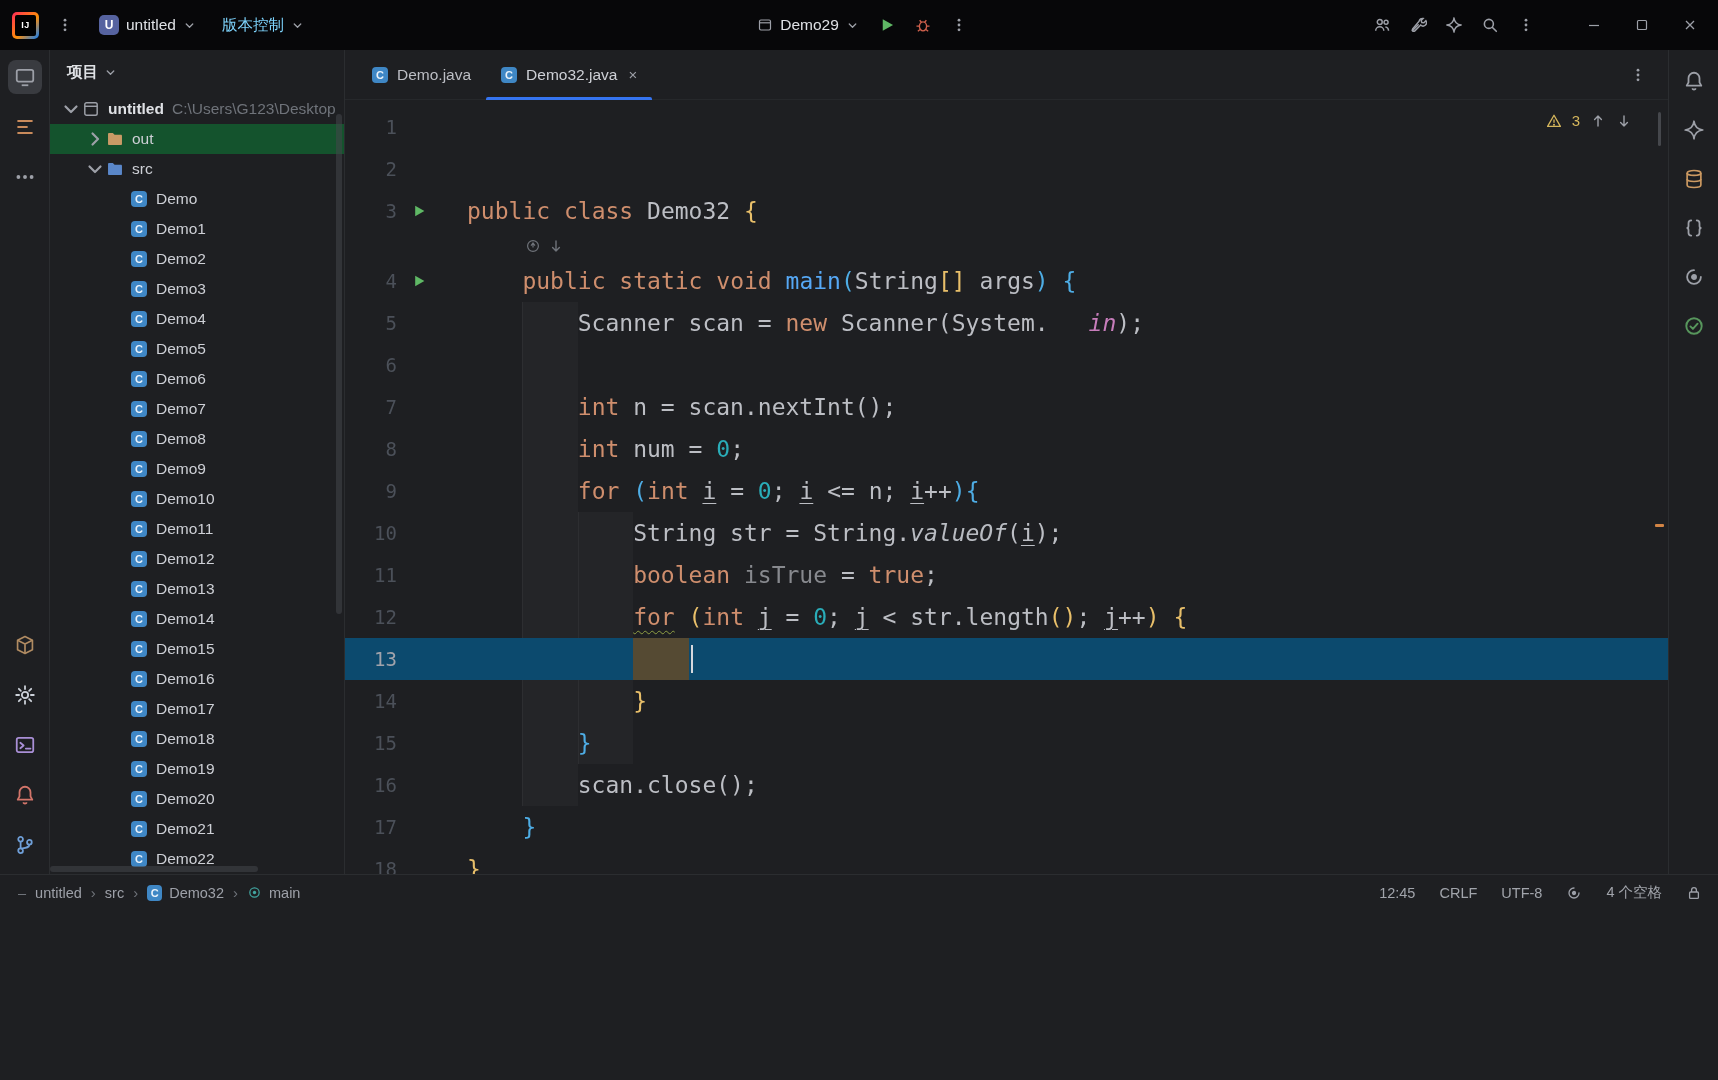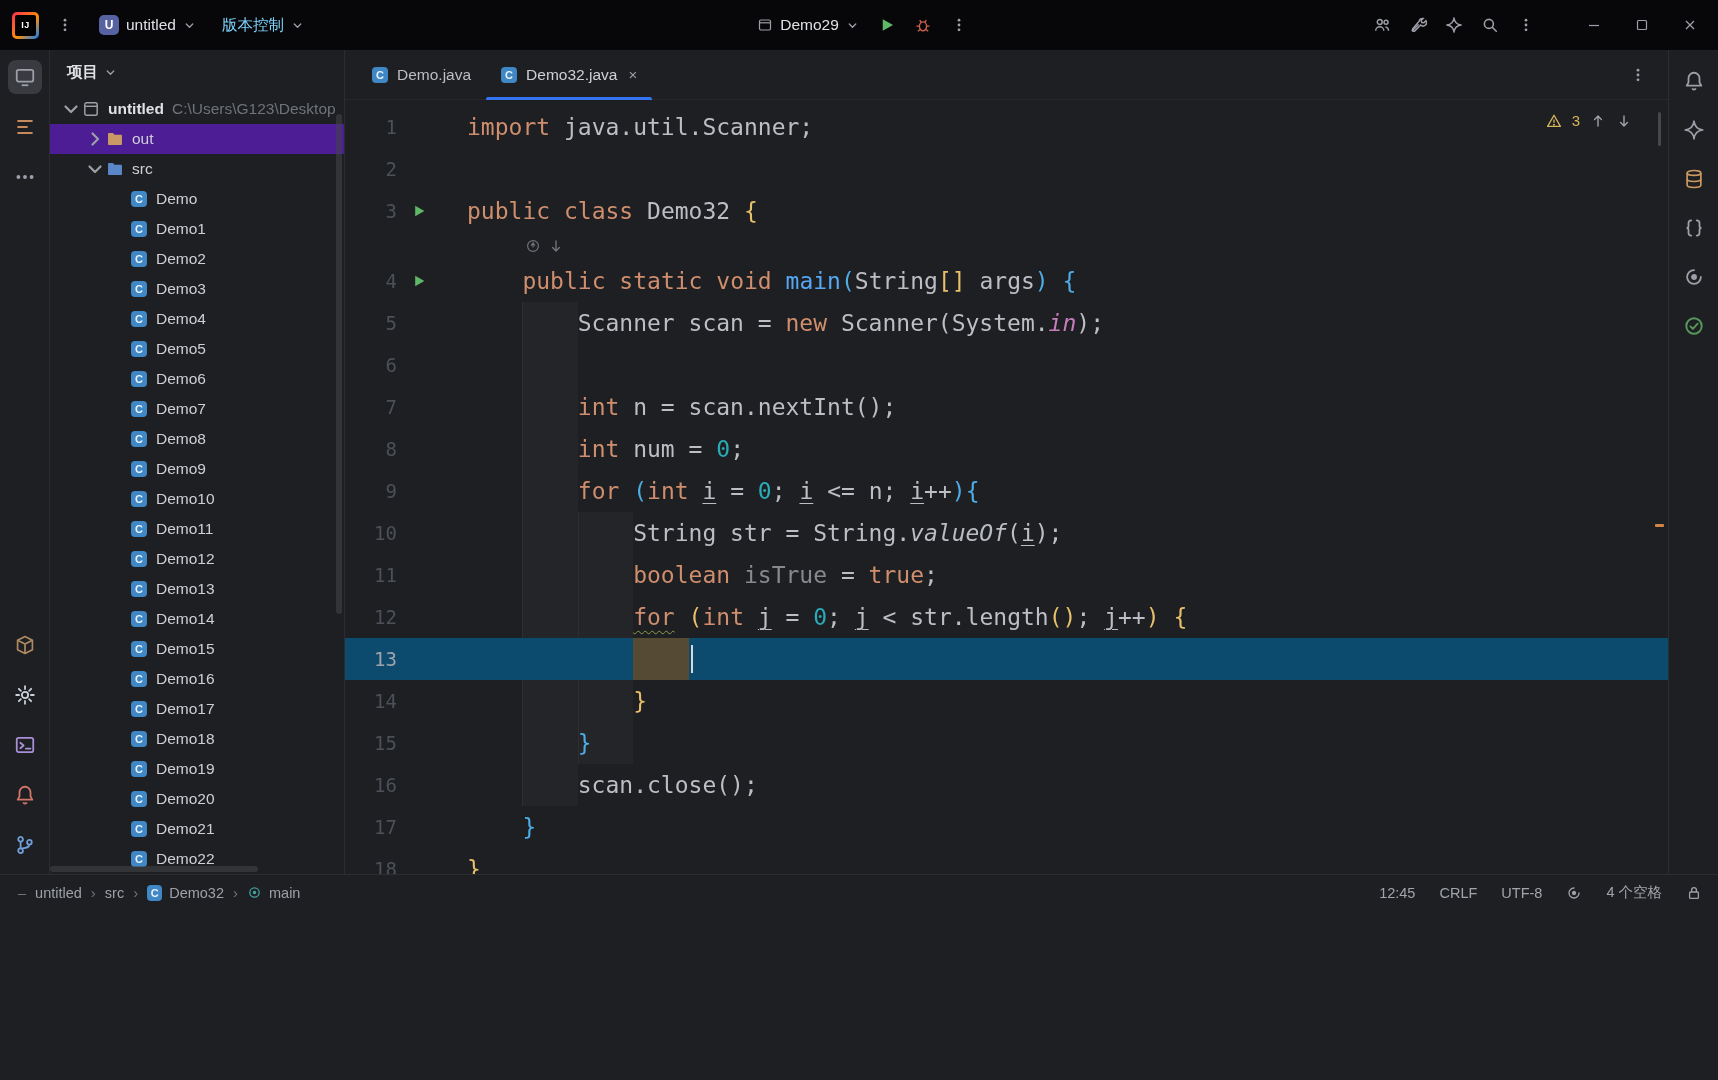--- a/index.html
+++ b/index.html
@@ -46,21 +46,21 @@
   .ic-structure-tool-icon{color:#c98a5b;}
   .ic-database-icon{color:#cd9a62;}
   .ic-inspections-ok-icon{color:#57965c;}
 
   
   .project-panel{width:295px;flex:0 0 295px;border-right:1px solid #2b2d30;position:relative;overflow:hidden;background:#1e1f22;}
   .panel-header{height:44px;display:flex;align-items:center;gap:6px;padding:0 10px 0 17px;}
   .panel-title{font-size:15.5px;font-weight:700;color:#dfe1e5;}
   .tree{overflow:hidden;}
   .trow{height:30px;display:flex;align-items:center;padding-right:6px;white-space:nowrap;font-size:15.5px;color:#ced0d6;}
-  .trow.selected{background:#4c1d95;}
+  .trow.selected{background:#14532d;}
   .chev{width:22px;height:22px;flex:0 0 22px;color:#9da0a8;display:flex;align-items:center;justify-content:center;}
   .ticon{width:18px;height:18px;margin-right:8px;}
   .tlabel{white-space:nowrap;}
   .tlabel.strong{font-weight:700;color:#dfe1e5;}
   .tpath{color:#6f737a;margin-left:8px;overflow:hidden;flex:1;min-width:0;}
   .ic-folder-idea-icon{color:#5a96b8;}
   .ic-folder-excluded-icon{color:#c99a66;}
   .ic-folder-source-icon{color:#5a87c9;}
   .ic-project-icon{color:#9da0a8;}
   .cls-c{display:block;width:16px;height:16px;border-radius:4px;background:#3f87c5;color:#eaf2fa;font-size:11px;line-height:16px;text-align:center;font-weight:700;font-family:"Liberation Sans",sans-serif;}
@@ -88,21 +88,21 @@
   .code-line.current{background:#0c4a6e;}
   .code-line.current .ln{color:#a1a3ab;}
   .inlay .code{padding-left:58px;gap:7px;color:#6f737a;}
   .inlay-ic{width:16px;height:16px;color:#6f737a;}
 
   .tok-kw{color:#cf8e6d;}
   .tok-txt{color:#bcbec4;}
   .tok-num{color:#2aacb8;}
   .tok-cmt{color:#7a7e85;}
   .tok-mth{color:#56a8f5;}
-  .tok-sfield{color:#c77dbb;font-style:italic;}
+  .tok-sfield{color:#c77dbb;font-style:italic;margin-left:40px;}
   .tok-smeth{color:#b9bcc2;font-style:italic;}
   .tok-ybr{color:#e8bf6a;}
   .tok-bbr{color:#4eade5;}
   .tok-und{color:#bcbec4;text-decoration:underline;text-decoration-thickness:1px;text-underline-offset:4px;}
   .tok-dim{color:#87898e;}
   .tok-kww{color:#cf8e6d;text-decoration:underline wavy #8f9e43;text-decoration-thickness:1px;text-underline-offset:5px;}
   .tok-sel{background:#554a33;}
   .caret{display:inline-block;width:2px;height:28px;background:#d6d8dd;vertical-align:middle;margin-left:2px;}
 
   .scope-band{position:absolute;background:rgba(255,255,255,.028);border-left:1px solid rgba(255,255,255,.045);pointer-events:none;z-index:0;}
@@ -597,21 +597,20 @@
                 </svg>
               </span>
             </div>
         </div>
       </div>
       <div class="editor">
         <div class="code-scroll">
             <div class="code-line">
               <span class="ln">1</span>
               <span class="gicon"></span>
-              <span class="code"><span class="tok-kw">import</span><span class="tok-txt"> java.util.Scanner;</span></span>
             </div>
             <div class="code-line">
               <span class="ln">2</span>
               <span class="gicon"></span>
               <span class="code"></span>
             </div>
             <div class="code-line">
               <span class="ln">3</span>
               <span class="gicon">
                 <span class="ic ic16 ic-run-gutter-icon">

